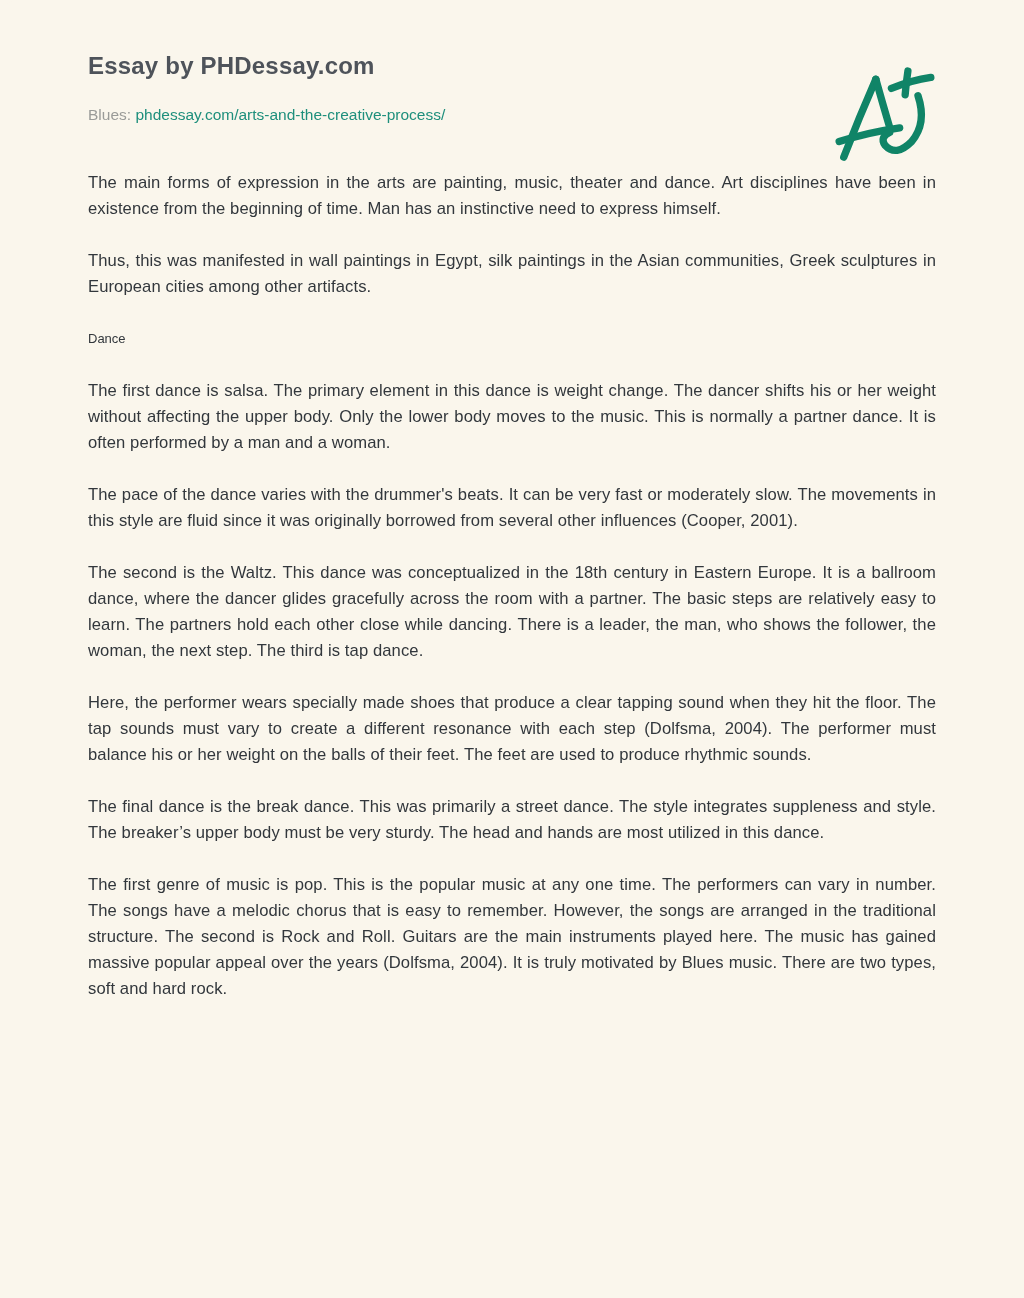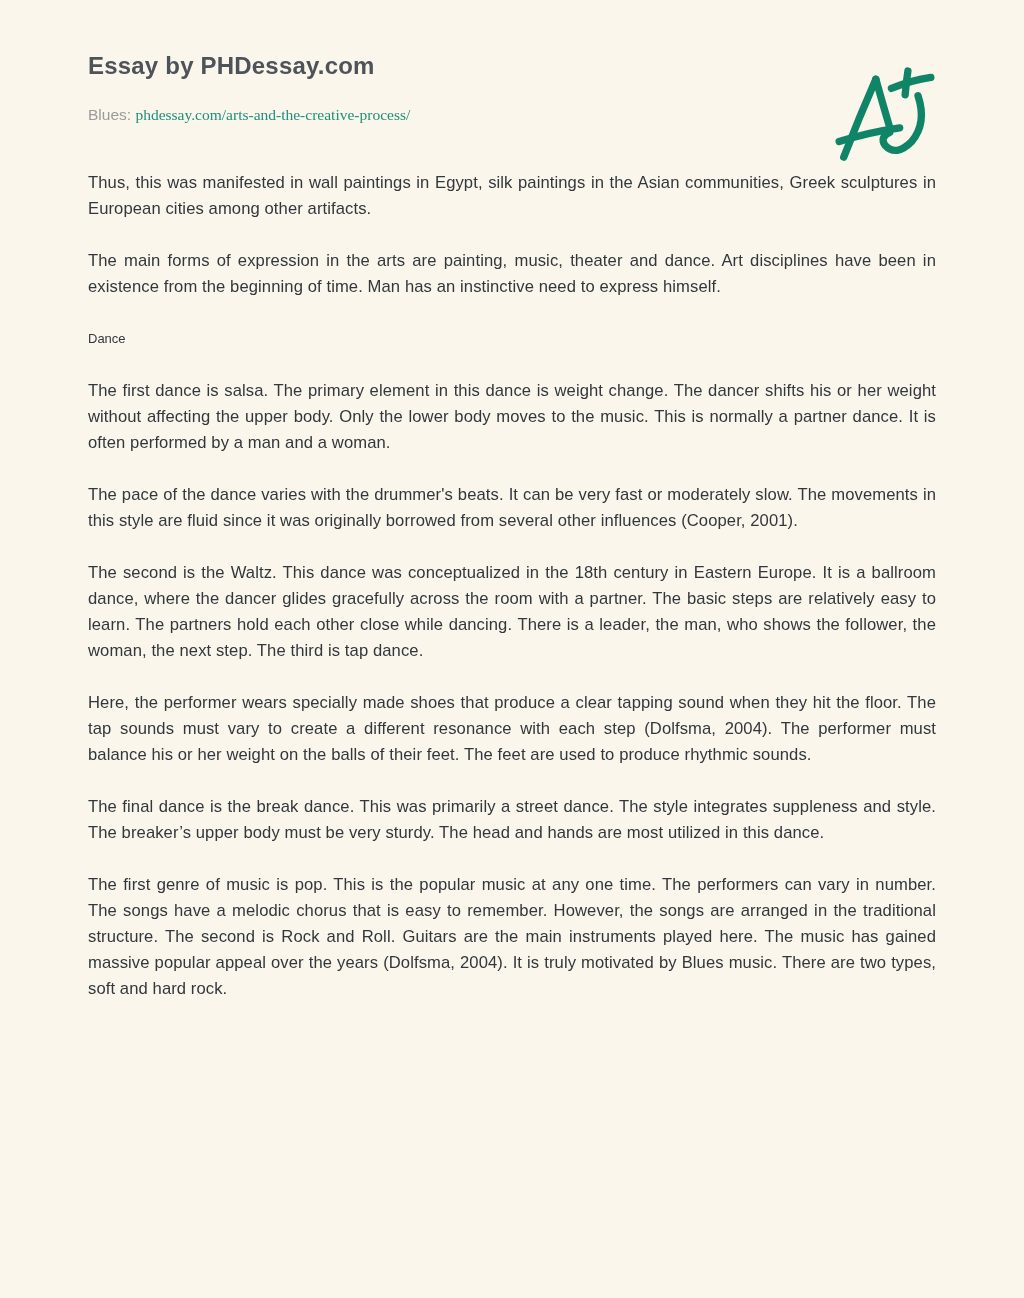--- a/index.html
+++ b/index.html
@@ -38,21 +38,20 @@
   .source-line {
     margin-top: 26px;
     font-size: 15.5px;
     color: #9A9B98;
   }
 
   .source-link {
     color: #1E8F7C;
     text-decoration: none;
     cursor: pointer;
-    font-family: Liberation Serif, serif;
   }
 
   .logo {
     position: absolute;
     top: 8px;
     right: 0px;
     width: 102px;
     height: 110px;
   }
   .logo svg { width: 100%; height: 100%; }
@@ -114,22 +113,22 @@
 
           <path d="M80 12 Q78 25 77 38"></path>
 
           <path d="M62 31 Q84 22 105 19"></path>
         </svg>
       </div>
     </div>
 
 
     <div class="essay-body">
+      <p>The main forms of expression in the arts are painting, music, theater and dance. Art disciplines have been in existence from the beginning of time. Man has an instinctive need to express himself.</p>
       <p>Thus, this was manifested in wall paintings in Egypt, silk paintings in the Asian communities, Greek sculptures in European cities among other artifacts.</p>
-      <p>The main forms of expression in the arts are painting, music, theater and dance. Art disciplines have been in existence from the beginning of time. Man has an instinctive need to express himself.</p>
       <div class="subhead">Dance</div>
       <p>The first dance is salsa. The primary element in this dance is weight change. The dancer shifts his or her weight without affecting the upper body. Only the lower body moves to the music. This is normally a partner dance. It is often performed by a man and a woman.</p>
       <p>The pace of the dance varies with the drummer's beats. It can be very fast or moderately slow. The movements in this style are fluid since it was originally borrowed from several other influences (Cooper, 2001).</p>
       <p>The second is the Waltz. This dance was conceptualized in the 18th century in Eastern Europe. It is a ballroom dance, where the dancer glides gracefully across the room with a partner. The basic steps are relatively easy to learn. The partners hold each other close while dancing. There is a leader, the man, who shows the follower, the woman, the next step. The third is tap dance.</p>
       <p>Here, the performer wears specially made shoes that produce a clear tapping sound when they hit the floor. The tap sounds must vary to create a different resonance with each step (Dolfsma, 2004). The performer must balance his or her weight on the balls of their feet. The feet are used to produce rhythmic sounds.</p>
       <p>The final dance is the break dance. This was primarily a street dance. The style integrates suppleness and style. The breaker’s upper body must be very sturdy. The head and hands are most utilized in this dance.</p>
       <p>The first genre of music is pop. This is the popular music at any one time. The performers can vary in number. The songs have a melodic chorus that is easy to remember.  However, the songs are arranged in the traditional structure. The second is Rock and Roll. Guitars are the main instruments played here. The music has gained massive popular appeal over the years (Dolfsma, 2004). It is truly motivated by Blues music. There are two types, soft and hard rock.</p>
     </div>
 
   </div>

